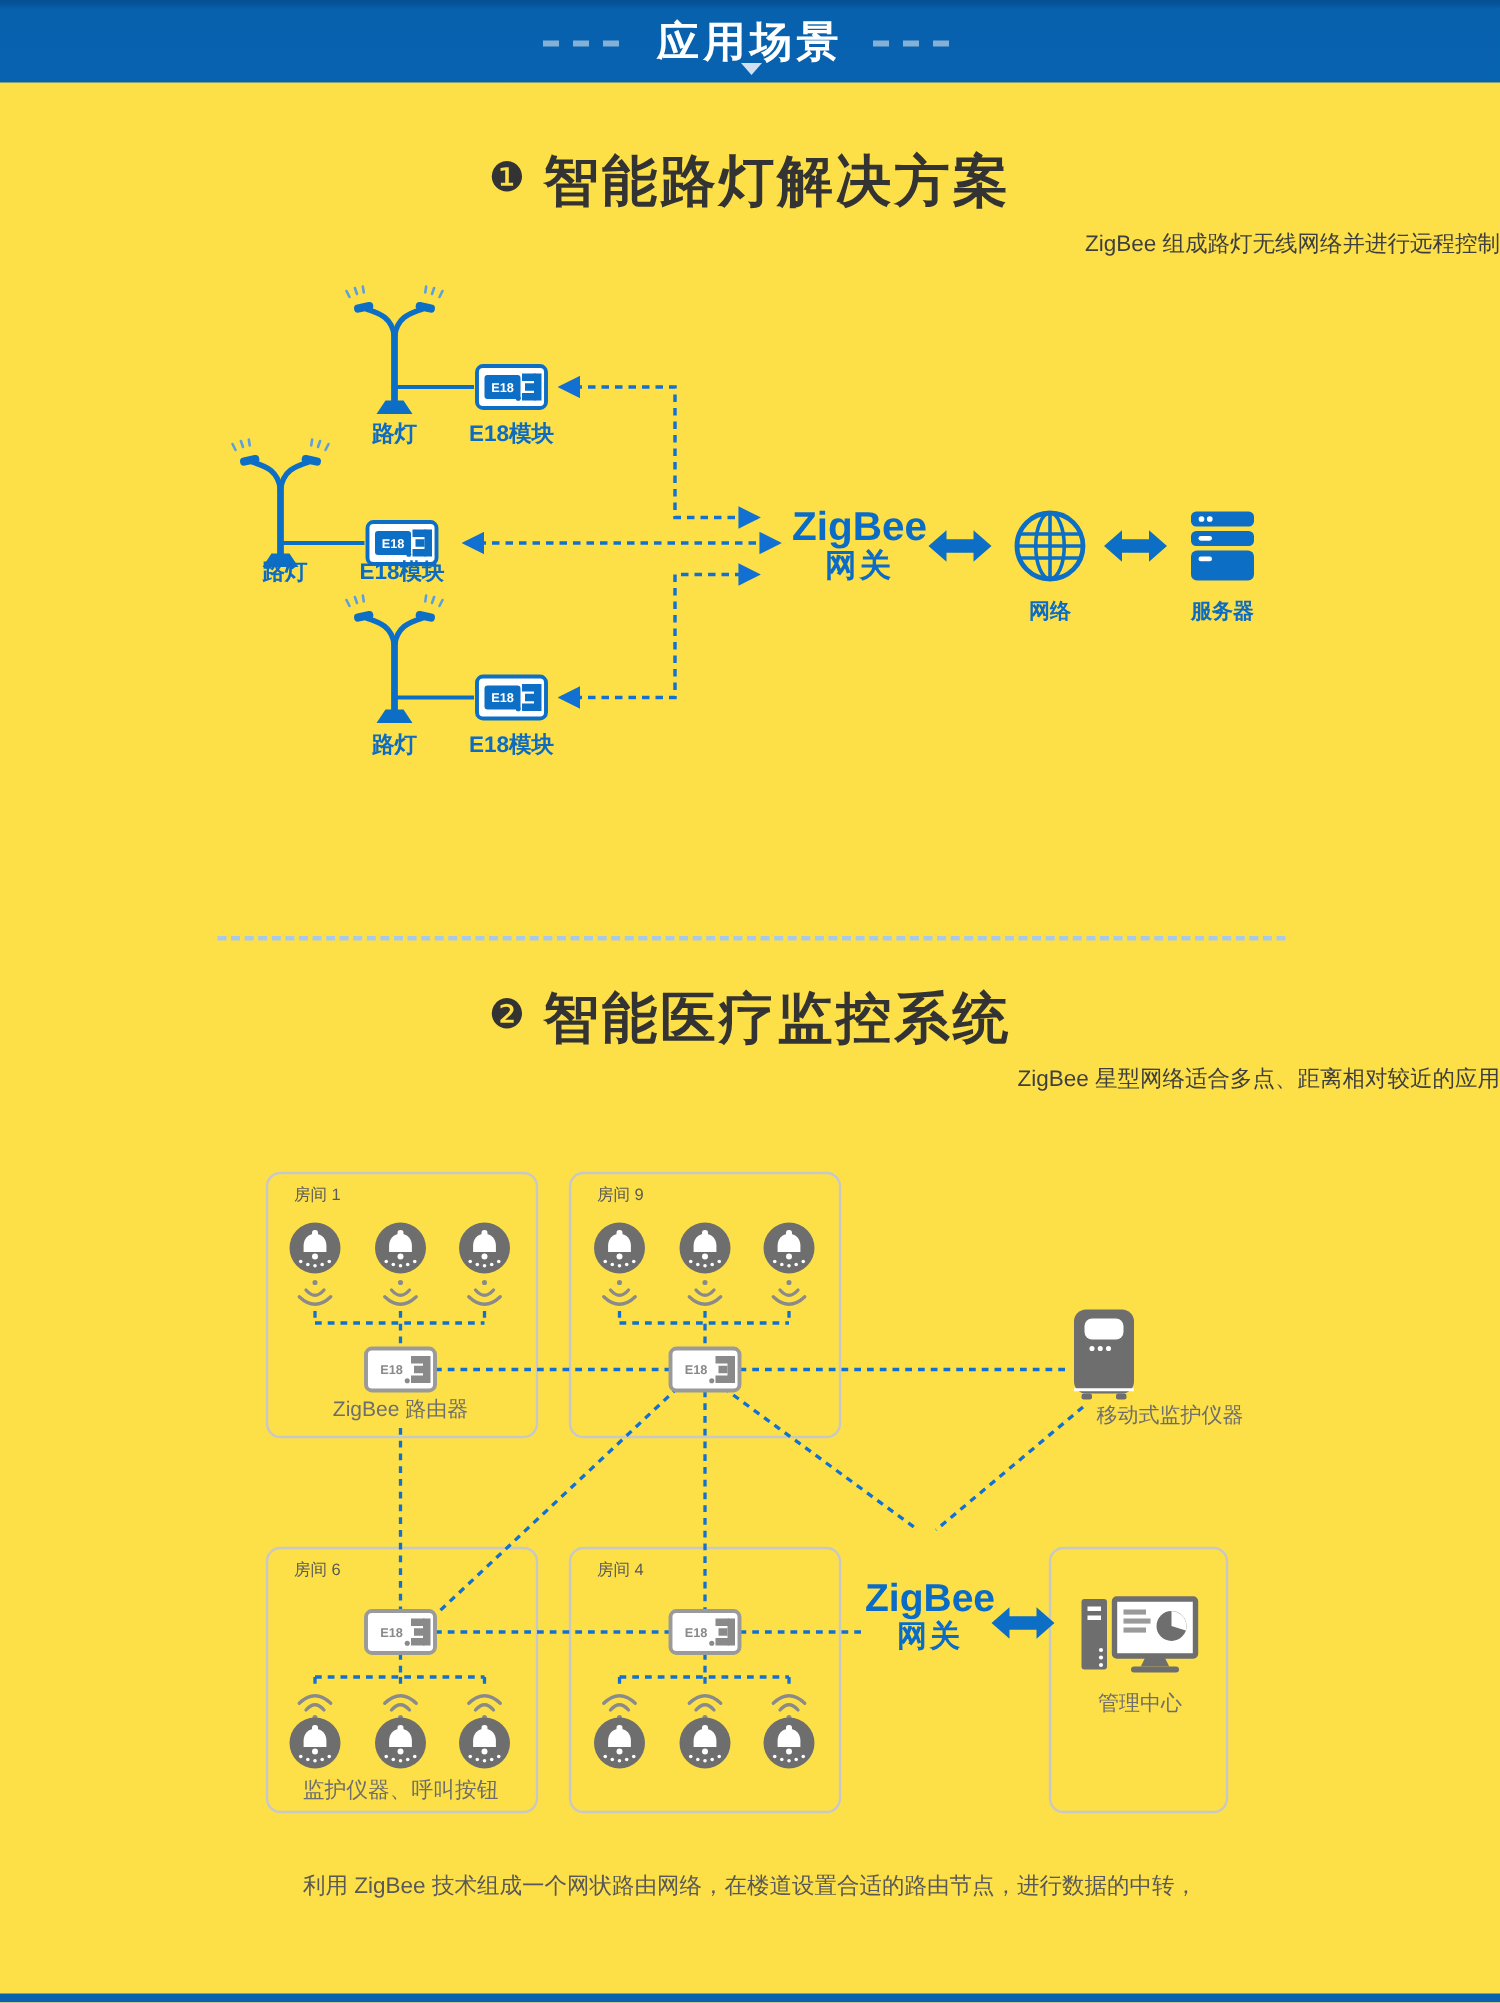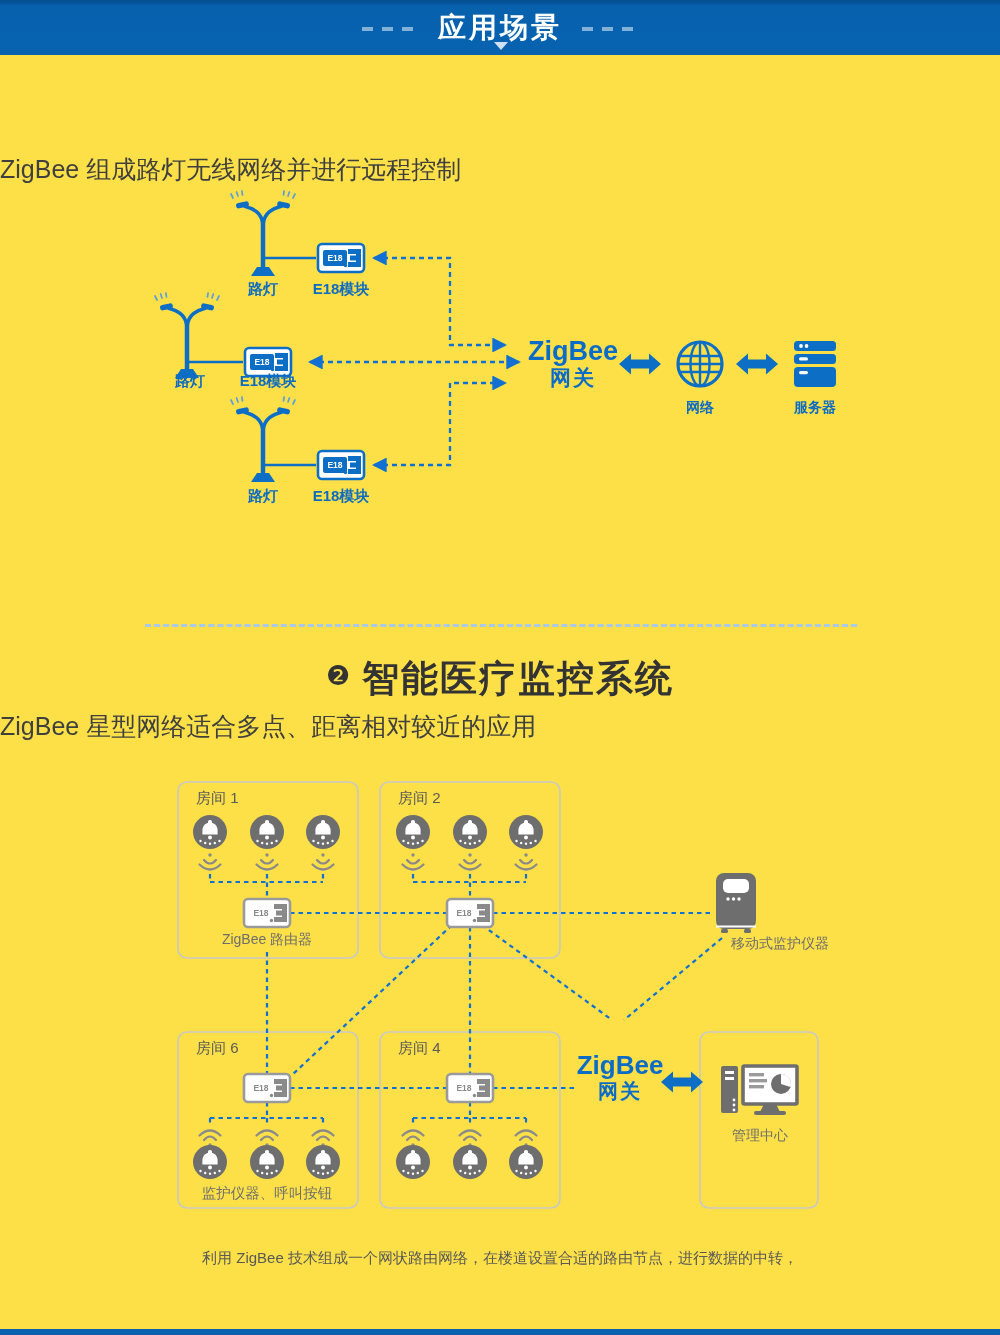--- a/index.html
+++ b/index.html
@@ -12,31 +12,31 @@
   .hdr-title{color:#fff;font-size:28px;font-weight:bold;letter-spacing:3px;line-height:55px;}
   .hdr-dash{width:56px;height:4px;margin-top:2px;
        background:repeating-linear-gradient(90deg,rgba(255,255,255,.5) 0 11px,rgba(255,255,255,0) 11px 20px);}
   .hdr-tri{position:absolute;left:494px;top:42px;width:0;height:0;
        border-left:7px solid transparent;border-right:7px solid transparent;
        border-top:8px solid rgba(230,240,250,.9);}
   
   .sec-title{position:absolute;left:0;width:1000px;text-align:center;color:#333;
        font-size:37px;font-weight:bold;letter-spacing:2px;}
   .badge{font-size:27px;font-weight:normal;vertical-align:6px;margin-right:10px;color:#333;}
-  .sec-sub{position:absolute;left:0;width:1000px;text-align:left;color:#3f3f3f;font-size:25px;}
+  .sec-sub{position:absolute;left:0;width:1000px;text-align:right;color:#3f3f3f;font-size:15px;}
   .desc{position:absolute;left:0;width:1000px;text-align:center;color:#595959;
         font-size:15px;line-height:28px;}
   .divider{position:absolute;left:145px;top:624px;width:712px;height:0;
         border-top:3px dashed #a9c9ea;}
   
   .blue-lbl{position:absolute;transform:translateX(-50%);color:#0d6cc2;font-weight:bold;
         font-size:15px;white-space:nowrap;}
   .gray-lbl{position:absolute;transform:translateX(-50%);color:#6e6e6e;
         font-size:14px;white-space:nowrap;}
-  .room-lbl{position:absolute;color:#5a5a5a;font-size:15px;white-space:nowrap;text-align:right;}
+  .room-lbl{position:absolute;color:#5a5a5a;font-size:11px;white-space:nowrap;text-align:right;}
   .gw{position:absolute;transform:translateX(-50%);text-align:center;color:#0b6cc8;
         font-weight:bold;white-space:nowrap;}
   .gw .l1{display:block;font-size:27px;line-height:28px;}
   .gw .l2{display:block;font-size:21px;line-height:25px;letter-spacing:2px;}
   .gw2 .l1{font-size:26px;}
   .gw2 .l2{font-size:20px;}
   svg{position:absolute;left:0;top:0;}
   svg text{font-family:"Liberation Sans","DejaVu Sans",sans-serif;}
   .bot-bar{position:absolute;left:0;top:1329px;width:1000px;height:6px;background:#0a62ae;}
 </style>
@@ -45,20 +45,23 @@
 
 <div class="page">
 
   <div class="hdr">
     <div class="hdr-dash"></div>
     <div class="hdr-title">应用场景</div>
     <div class="hdr-dash"></div>
   </div>
   <div class="hdr-tri"></div>
 
+  <div class="sec-title" style="top:96px;">
+    <span class="badge">❶</span><span>智能路灯解决方案</span>
+  </div>
   <div class="sec-sub" style="top:153px;">ZigBee 组成路灯无线网络并进行远程控制</div>
 
   <svg width="1000" height="1335" viewBox="0 0 1000 1335">
     <defs>
       <marker id="ah" viewBox="0 0 10 10" refX="8.5" refY="5" markerWidth="6.5" markerHeight="6.5" orient="auto-start-reverse">
         <path d="M0,0 L10,5 L0,10 Z" fill="#1170d2"></path>
       </marker>
 
       <g id="slight">
         <path d="M0,4 L0,-52" stroke="#0d6ec6" stroke-width="4.5" fill="none"></path>
@@ -300,21 +303,21 @@
 
 
   <div class="divider"></div>
 
   <div class="sec-title" style="top:654px;">
     <span class="badge">❷</span><span>智能医疗监控系统</span>
   </div>
   <div class="sec-sub" style="top:710px;">ZigBee 星型网络适合多点、距离相对较近的应用</div>
 
   <div class="room-lbl" style="left:196px;top:789px;">房间 1</div>
-  <div class="room-lbl" style="left:398px;top:789px;">房间 2</div>
+  <div class="room-lbl" style="left:398px;top:789px;">房间 9</div>
   <div class="room-lbl" style="left:196px;top:1039px;">房间 6</div>
   <div class="room-lbl" style="left:398px;top:1039px;">房间 4</div>
   <div class="gray-lbl" style="left:267px;top:931px;">ZigBee 路由器</div>
   <div class="gray-lbl" style="left:780px;top:935px;">移动式监护仪器</div>
   <div class="gw gw2" style="left:620px;top:1051px;">
     <span class="l1">ZigBee</span>
     <span class="l2">网关</span>
   </div>
   <div class="gray-lbl" style="left:760px;top:1127px;">管理中心</div>
   <div class="gray-lbl" style="left:267px;top:1184px;font-size:14.5px;">监护仪器、呼叫按钮</div>

